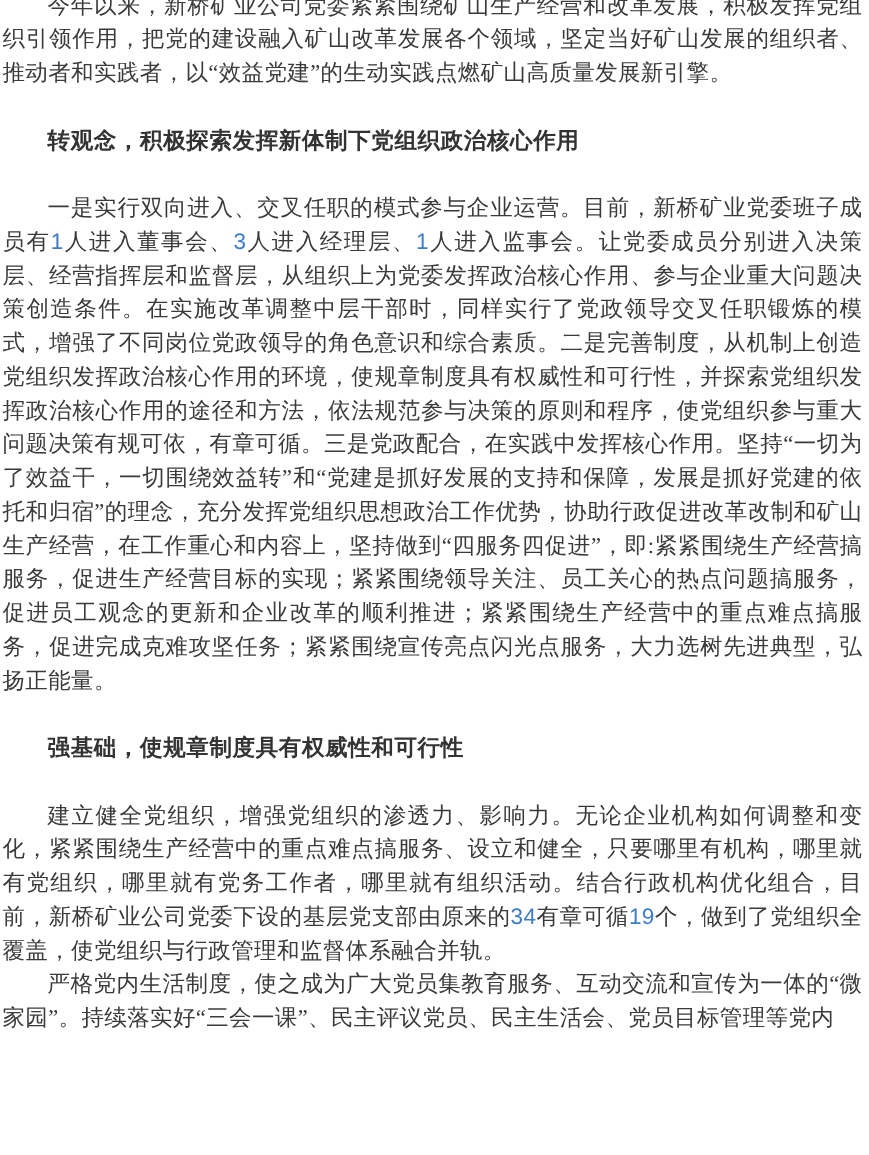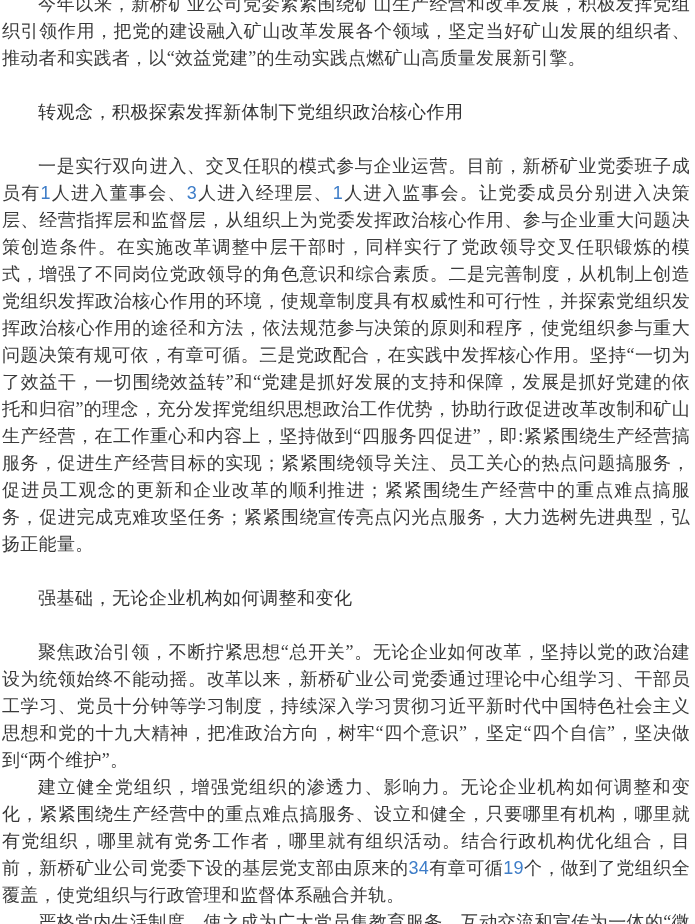--- a/index.html
+++ b/index.html
@@ -26,34 +26,33 @@
     text-align: justify;
     text-justify: inter-ideograph;
     text-indent: 2em;
     letter-spacing: 0.3px;
     word-break: break-all;
   }
   .heading {
     margin: 27px 0;
     font-size: 18px;
     line-height: 27px;
-    font-weight: normal;
+    font-weight: bold;
     color: var(--heading-color, #333333);
     text-indent: 2em;
     letter-spacing: 0.5px;
   }
   .num {
     color: var(--number-color, #3e7dc8);
     font-family: "Liberation Sans", "DejaVu Sans", sans-serif;
   }
 </style>
 </head>
 <body>
 
 <div class="doc">
     <p class="paragraph"><span>今年以来，新桥矿业公司党委紧紧围绕矿山生产经营和改革发展，积极发挥党组织引领作用，把党的建设融入矿山改革发展各个领域，坚定当好矿山发展的组织者、推动者和实践者，以“效益党建”的生动实践点燃矿山高质量发展新引擎。</span></p>
     <h2 class="heading"><span>转观念，积极探索发挥新体制下党组织政治核心作用</span></h2>
     <p class="paragraph"><span>一是实行双向进入、交叉任职的模式参与企业运营。目前，新桥矿业党委班子成员有</span><span class="num">1</span><span>人进入董事会、</span><span class="num">3</span><span>人进入经理层、</span><span class="num">1</span><span>人进入监事会。让党委成员分别进入决策层、经营指挥层和监督层，从组织上为党委发挥政治核心作用、参与企业重大问题决策创造条件。在实施改革调整中层干部时，同样实行了党政领导交叉任职锻炼的模式，增强了不同岗位党政领导的角色意识和综合素质。二是完善制度，从机制上创造党组织发挥政治核心作用的环境，使规章制度具有权威性和可行性，并探索党组织发挥政治核心作用的途径和方法，依法规范参与决策的原则和程序，使党组织参与重大问题决策有规可依，有章可循。三是党政配合，在实践中发挥核心作用。坚持“一切为了效益干，一切围绕效益转”和“党建是抓好发展的支持和保障，发展是抓好党建的依托和归宿”的理念，充分发挥党组织思想政治工作优势，协助行政促进改革改制和矿山生产经营，在工作重心和内容上，坚持做到“四服务四促进”，即:紧紧围绕生产经营搞服务，促进生产经营目标的实现；紧紧围绕领导关注、员工关心的热点问题搞服务，促进员工观念的更新和企业改革的顺利推进；紧紧围绕生产经营中的重点难点搞服务，促进完成克难攻坚任务；紧紧围绕宣传亮点闪光点服务，大力选树先进典型，弘扬正能量。</span></p>
-    <h2 class="heading"><span>强基础，无论企业机构如何调整和变化</span></h2>
-    <p class="paragraph"><span>聚焦政治引领，不断拧紧思想“总开关”。无论企业如何改革，坚持以党的政治建设为统领始终不能动摇。改革以来，新桥矿业公司党委通过理论中心组学习、干部员工学习、党员十分钟等学习制度，持续深入学习贯彻习近平新时代中国特色社会主义思想和党的十九大精神，把准政治方向，树牢“四个意识”，坚定“四个自信”，坚决做到“两个维护”。</span></p>
+    <h2 class="heading"><span>强基础，使规章制度具有权威性和可行性</span></h2>
     <p class="paragraph"><span>建立健全党组织，增强党组织的渗透力、影响力。无论企业机构如何调整和变化，紧紧围绕生产经营中的重点难点搞服务、设立和健全，只要哪里有机构，哪里就有党组织，哪里就有党务工作者，哪里就有组织活动。结合行政机构优化组合，目前，新桥矿业公司党委下设的基层党支部由原来的</span><span class="num">34</span><span>有章可循</span><span class="num">19</span><span>个，做到了党组织全覆盖，使党组织与行政管理和监督体系融合并轨。</span></p>
     <p class="paragraph"><span>严格党内生活制度，使之成为广大党员集教育服务、互动交流和宣传为一体的“微家园”。持续落实好“三会一课”、民主评议党员、民主生活会、党员目标管理等党内</span></p>
   </div>
 
 </body></html>

